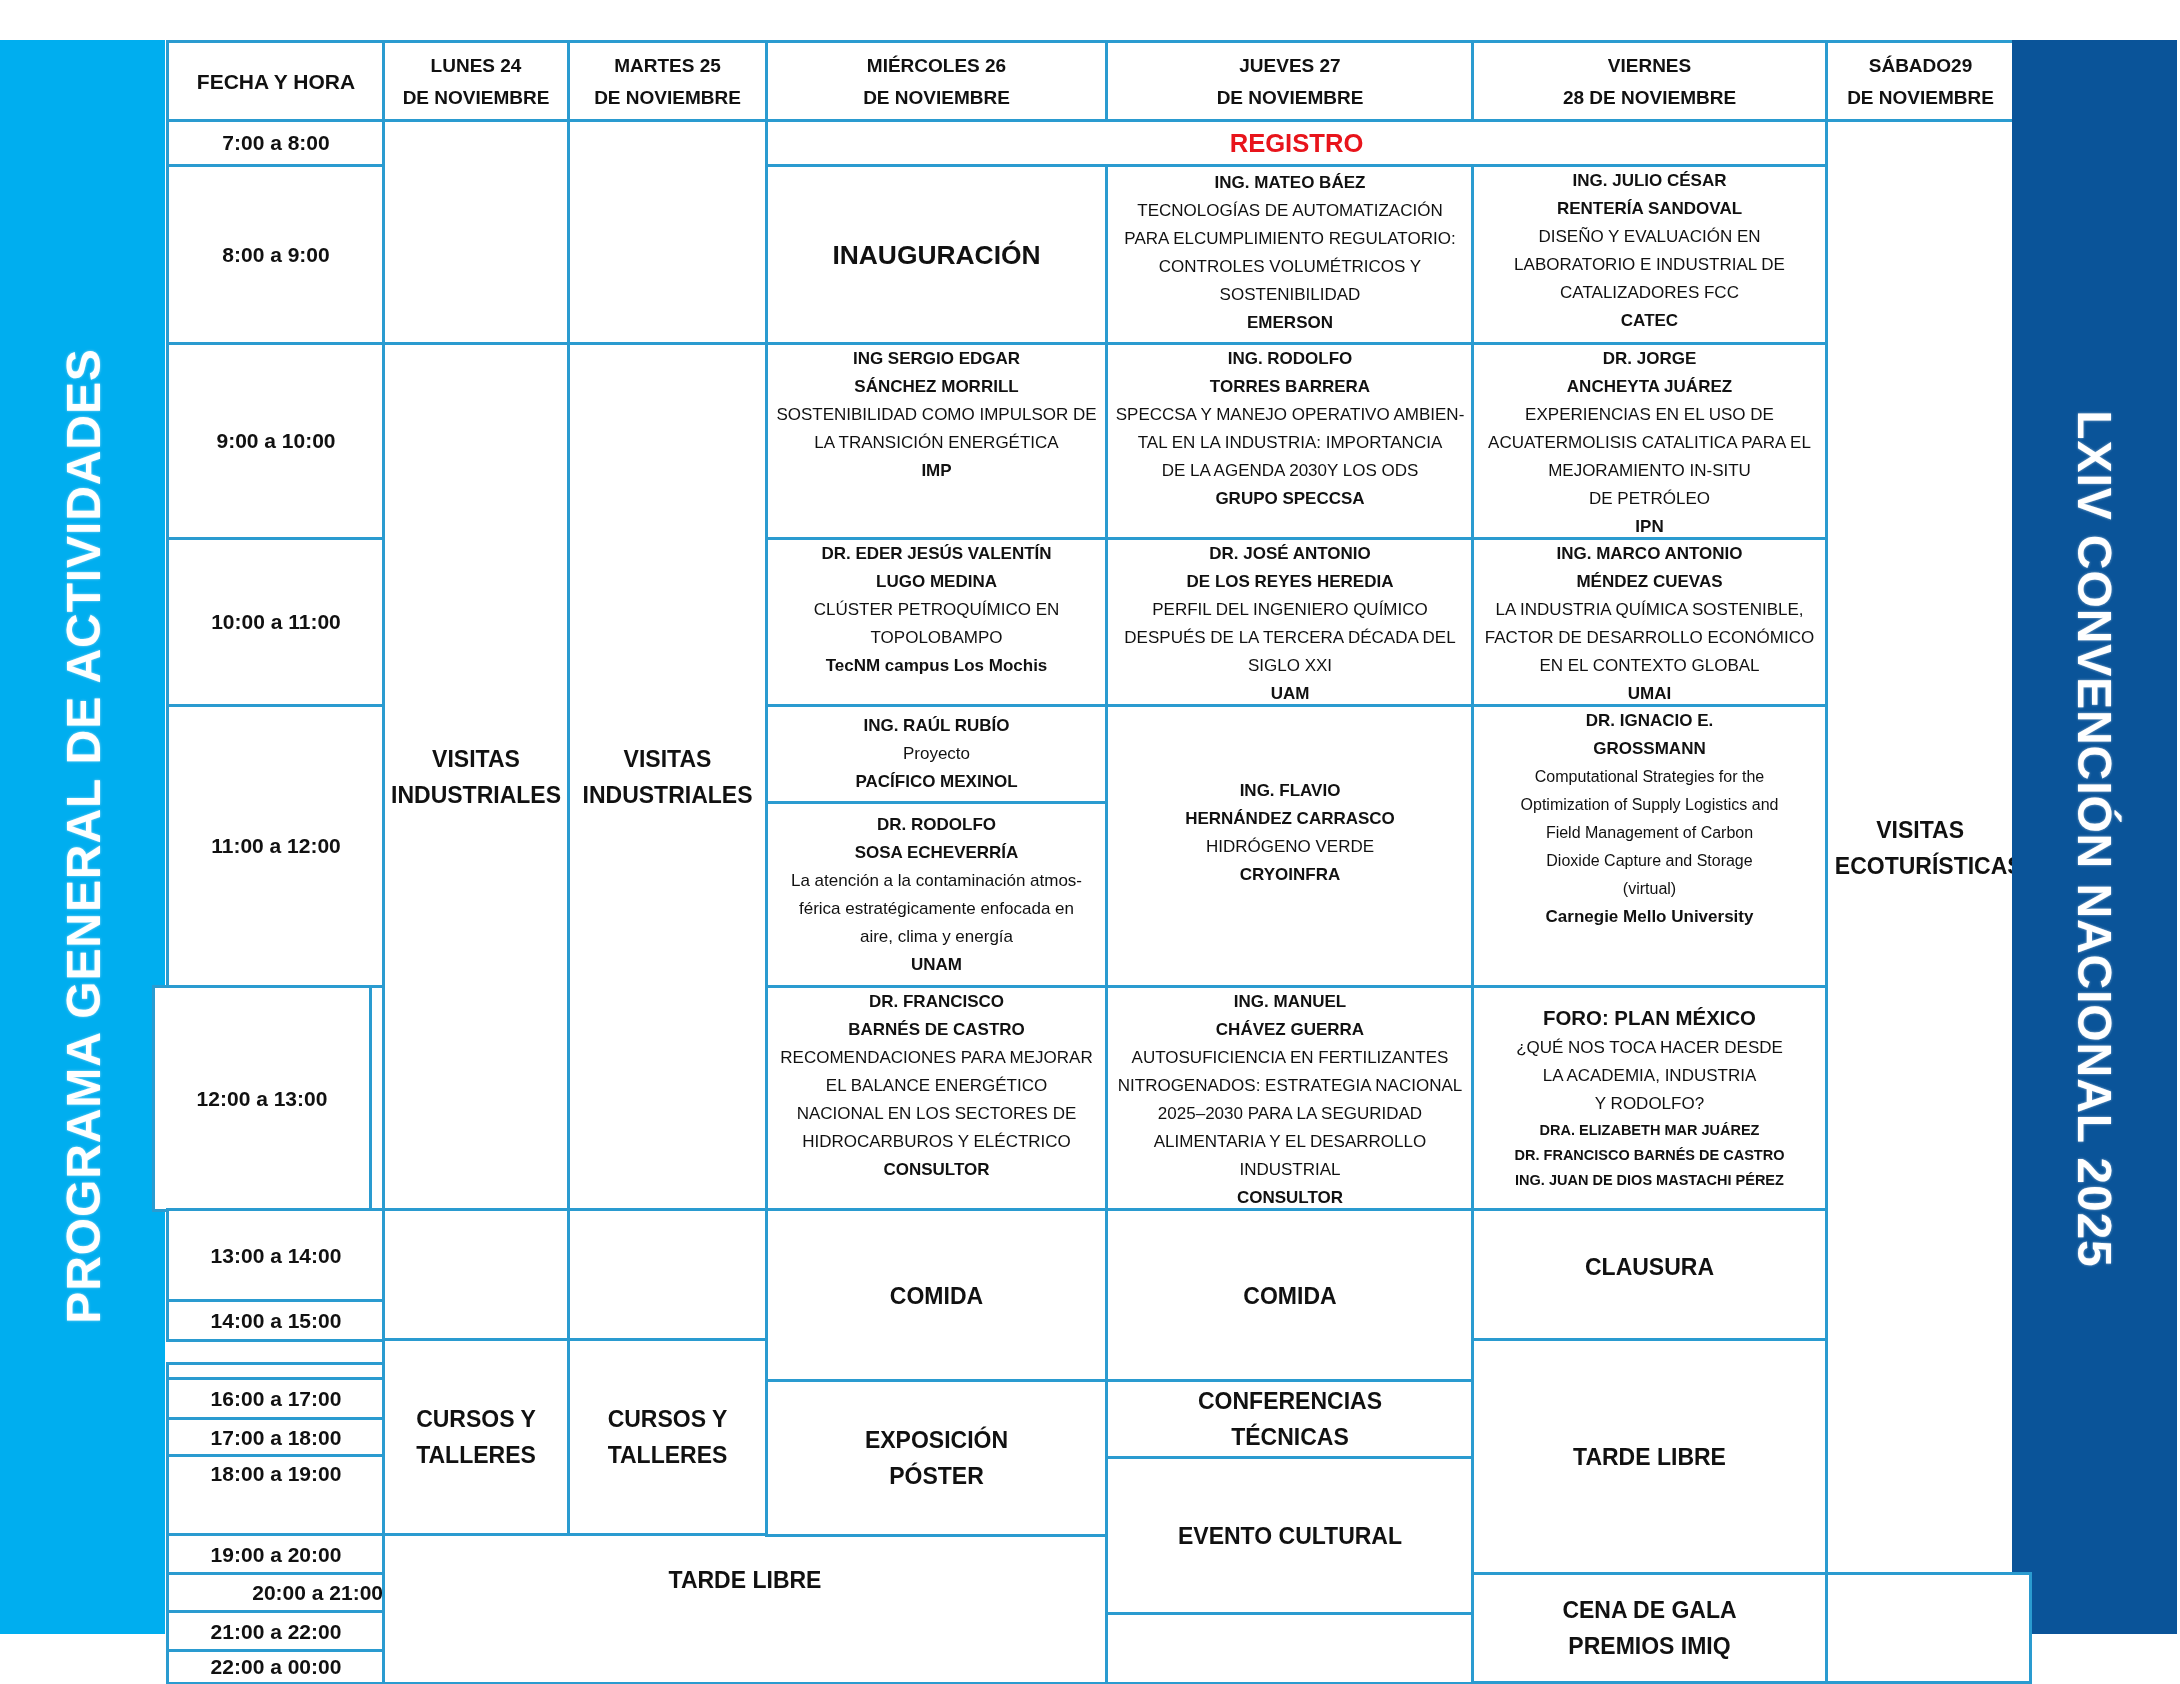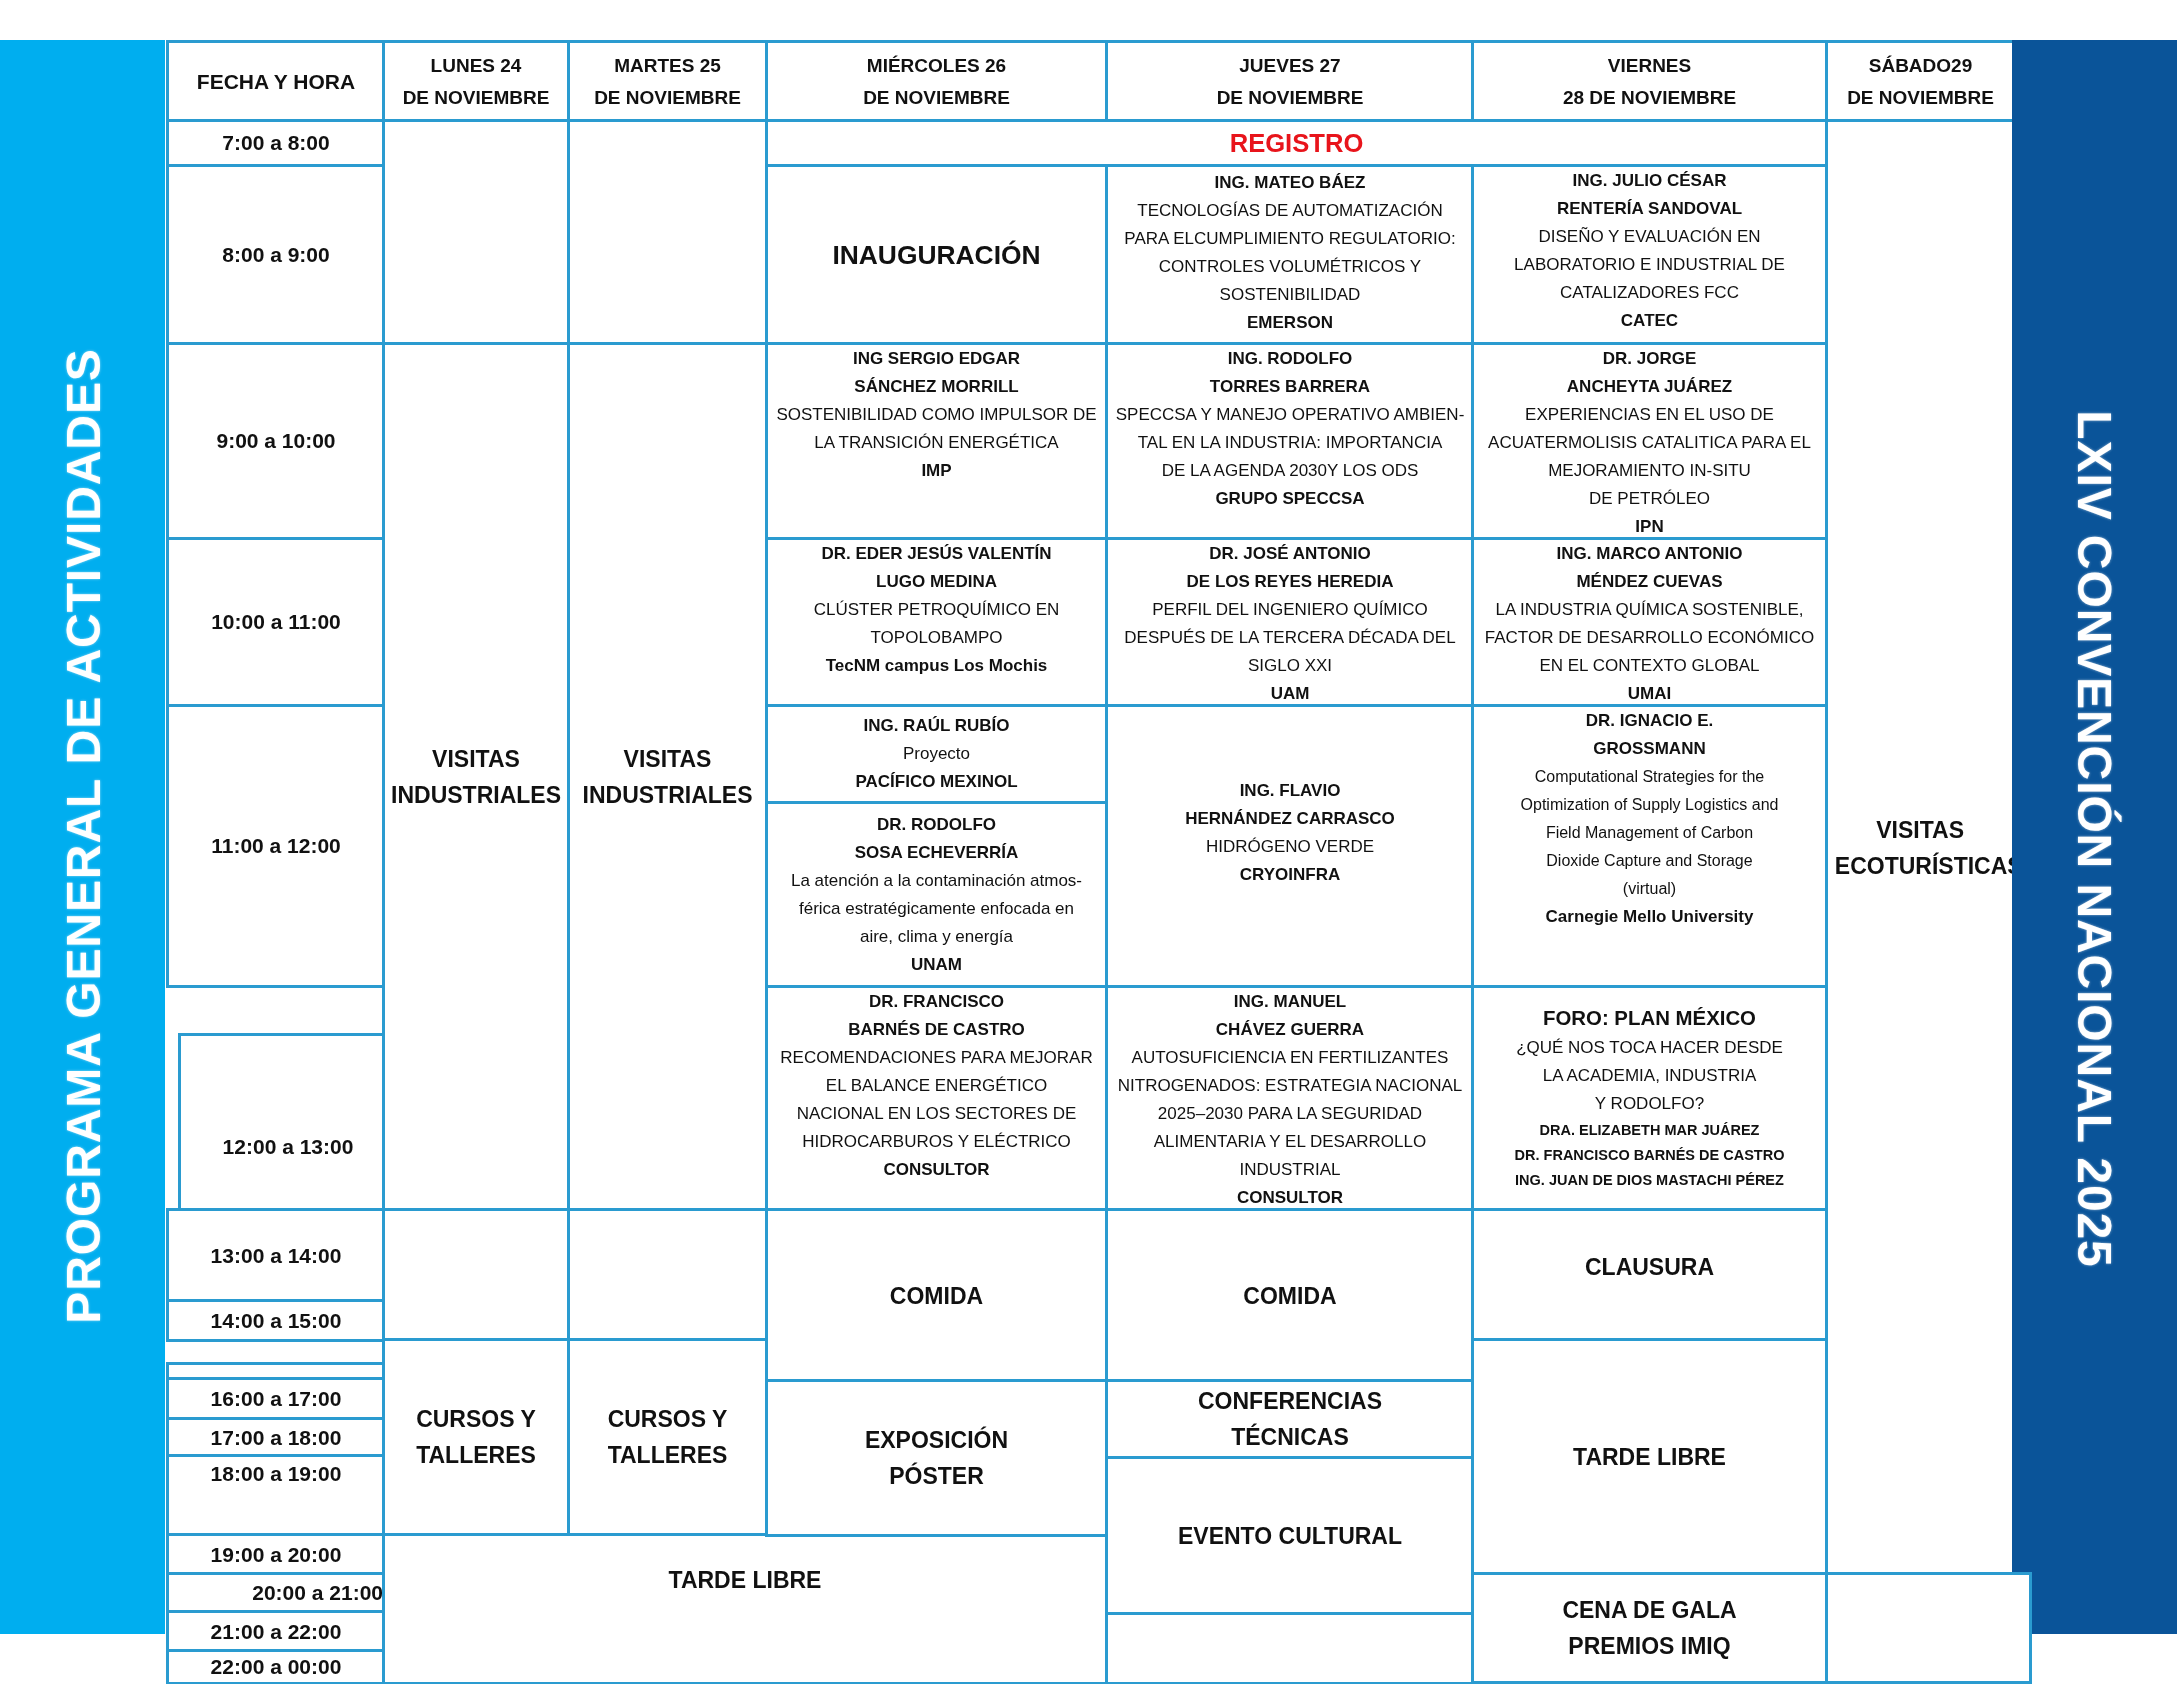--- a/index.html
+++ b/index.html
@@ -71,21 +71,21 @@
   </div>
 <div class="cell" style="left:166px;top:342px;width:220px;height:198px;">
     <span class="time">9:00 a 10:00</span>
   </div>
 <div class="cell" style="left:166px;top:537px;width:220px;height:170px;">
     <span class="time">10:00 a 11:00</span>
   </div>
 <div class="cell" style="left:166px;top:704px;width:220px;height:284px;">
     <span class="time">11:00 a 12:00</span>
   </div>
-<div class="cell" style="left:178px;top:985px;width:220px;height:227px;margin-top:48px;">
+<div class="cell" style="left:152px;top:985px;width:220px;height:227px;">
     <span class="time">12:00 a 13:00</span>
   </div>
 <div class="cell" style="left:166px;top:1208px;width:220px;height:95px;">
     <span class="time">13:00 a 14:00</span>
   </div>
 <div class="cell" style="left:166px;top:1299px;width:220px;height:43px;">
     <span class="time">14:00 a 15:00</span>
   </div>
 <div class="cell" style="left:166px;top:1338px;width:220px;height:43px;margin-top:24px;">
     <span class="time">15:00 a 16:00</span>

